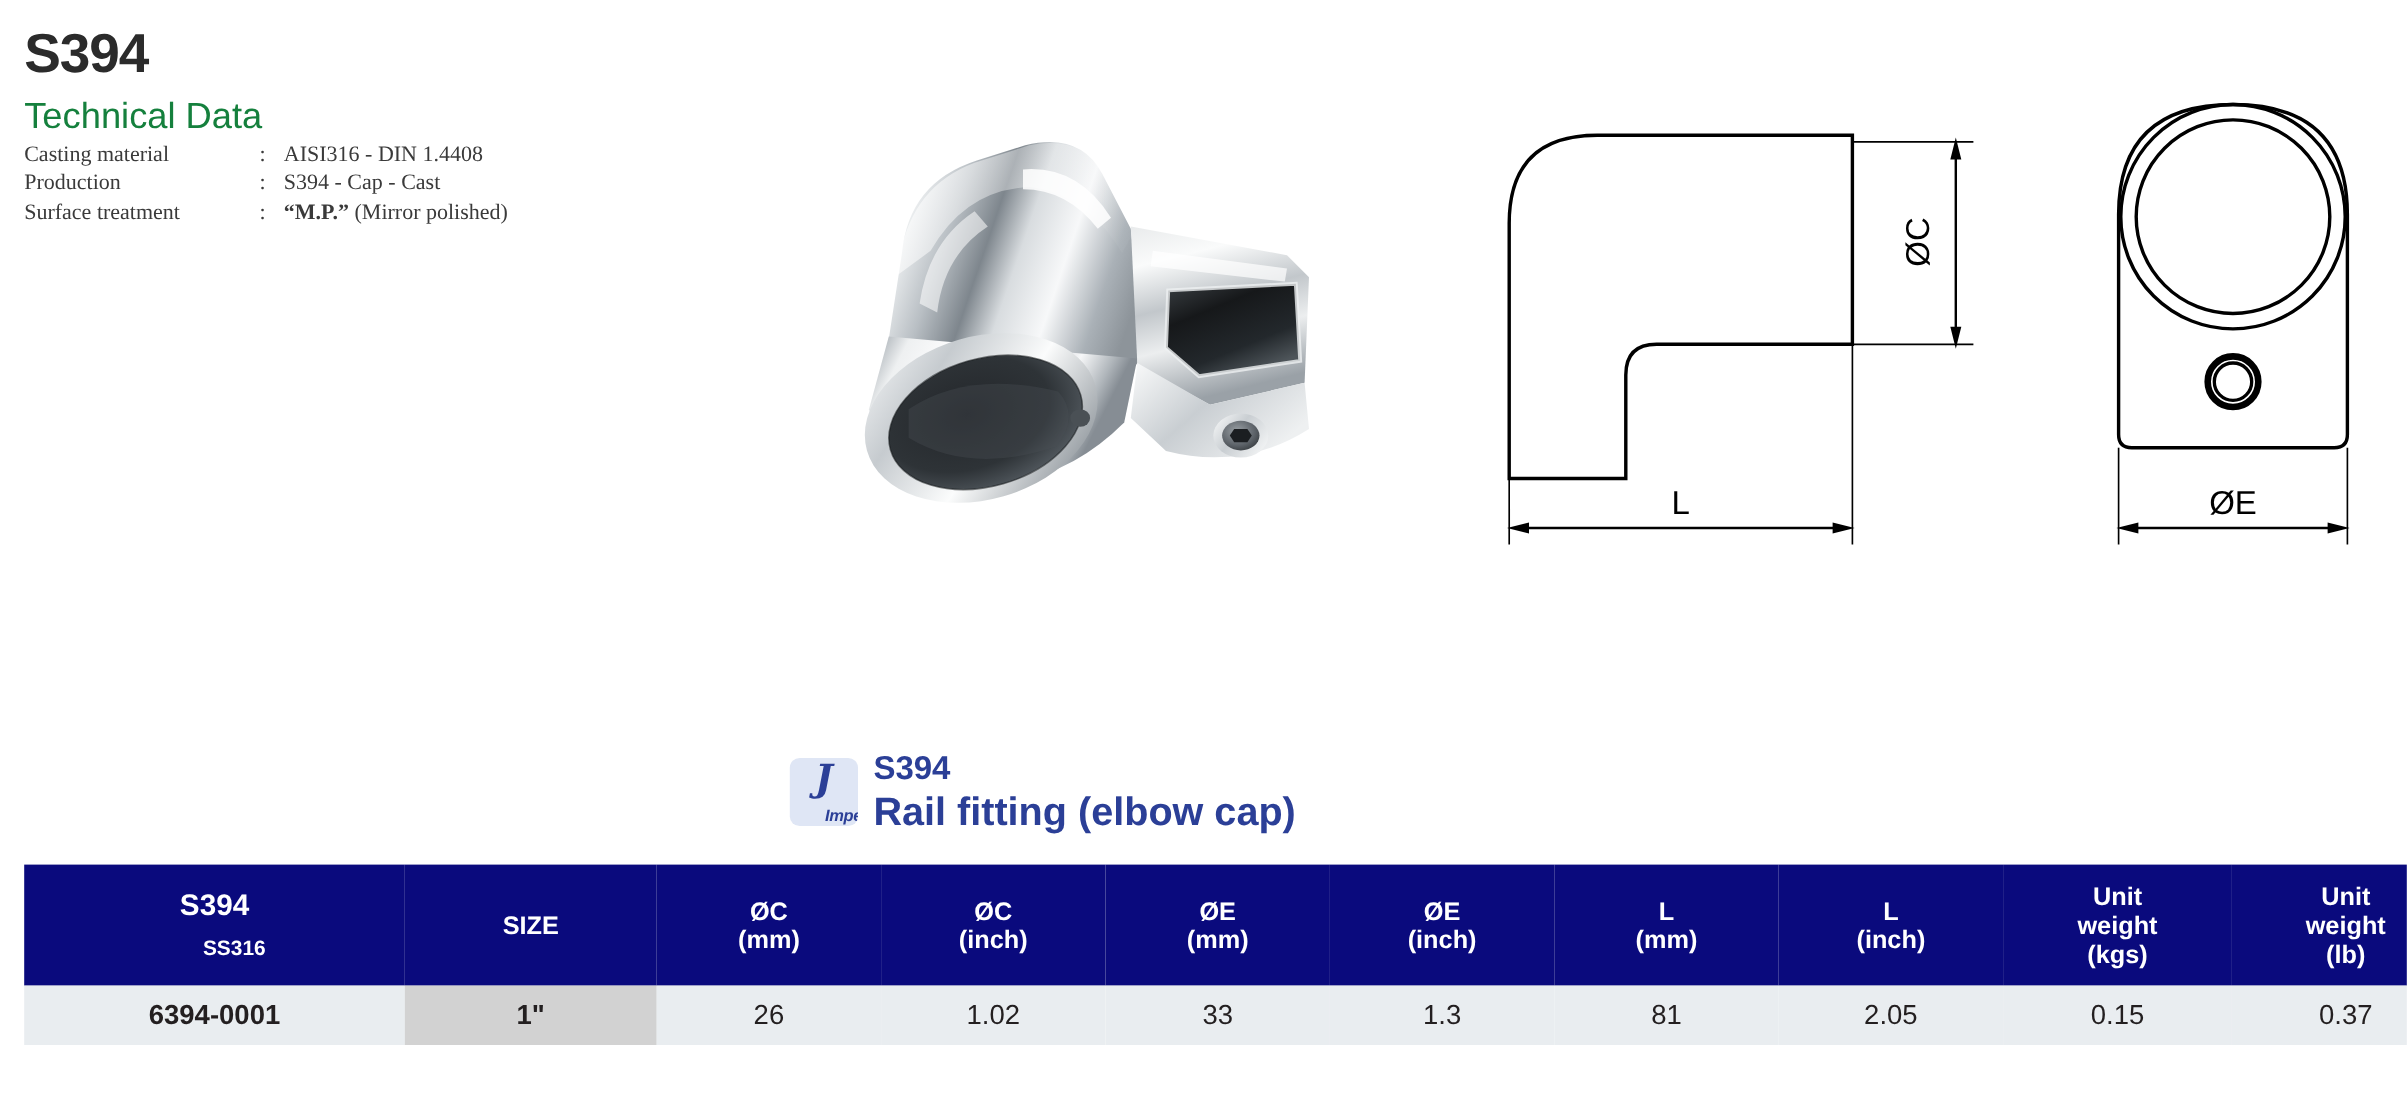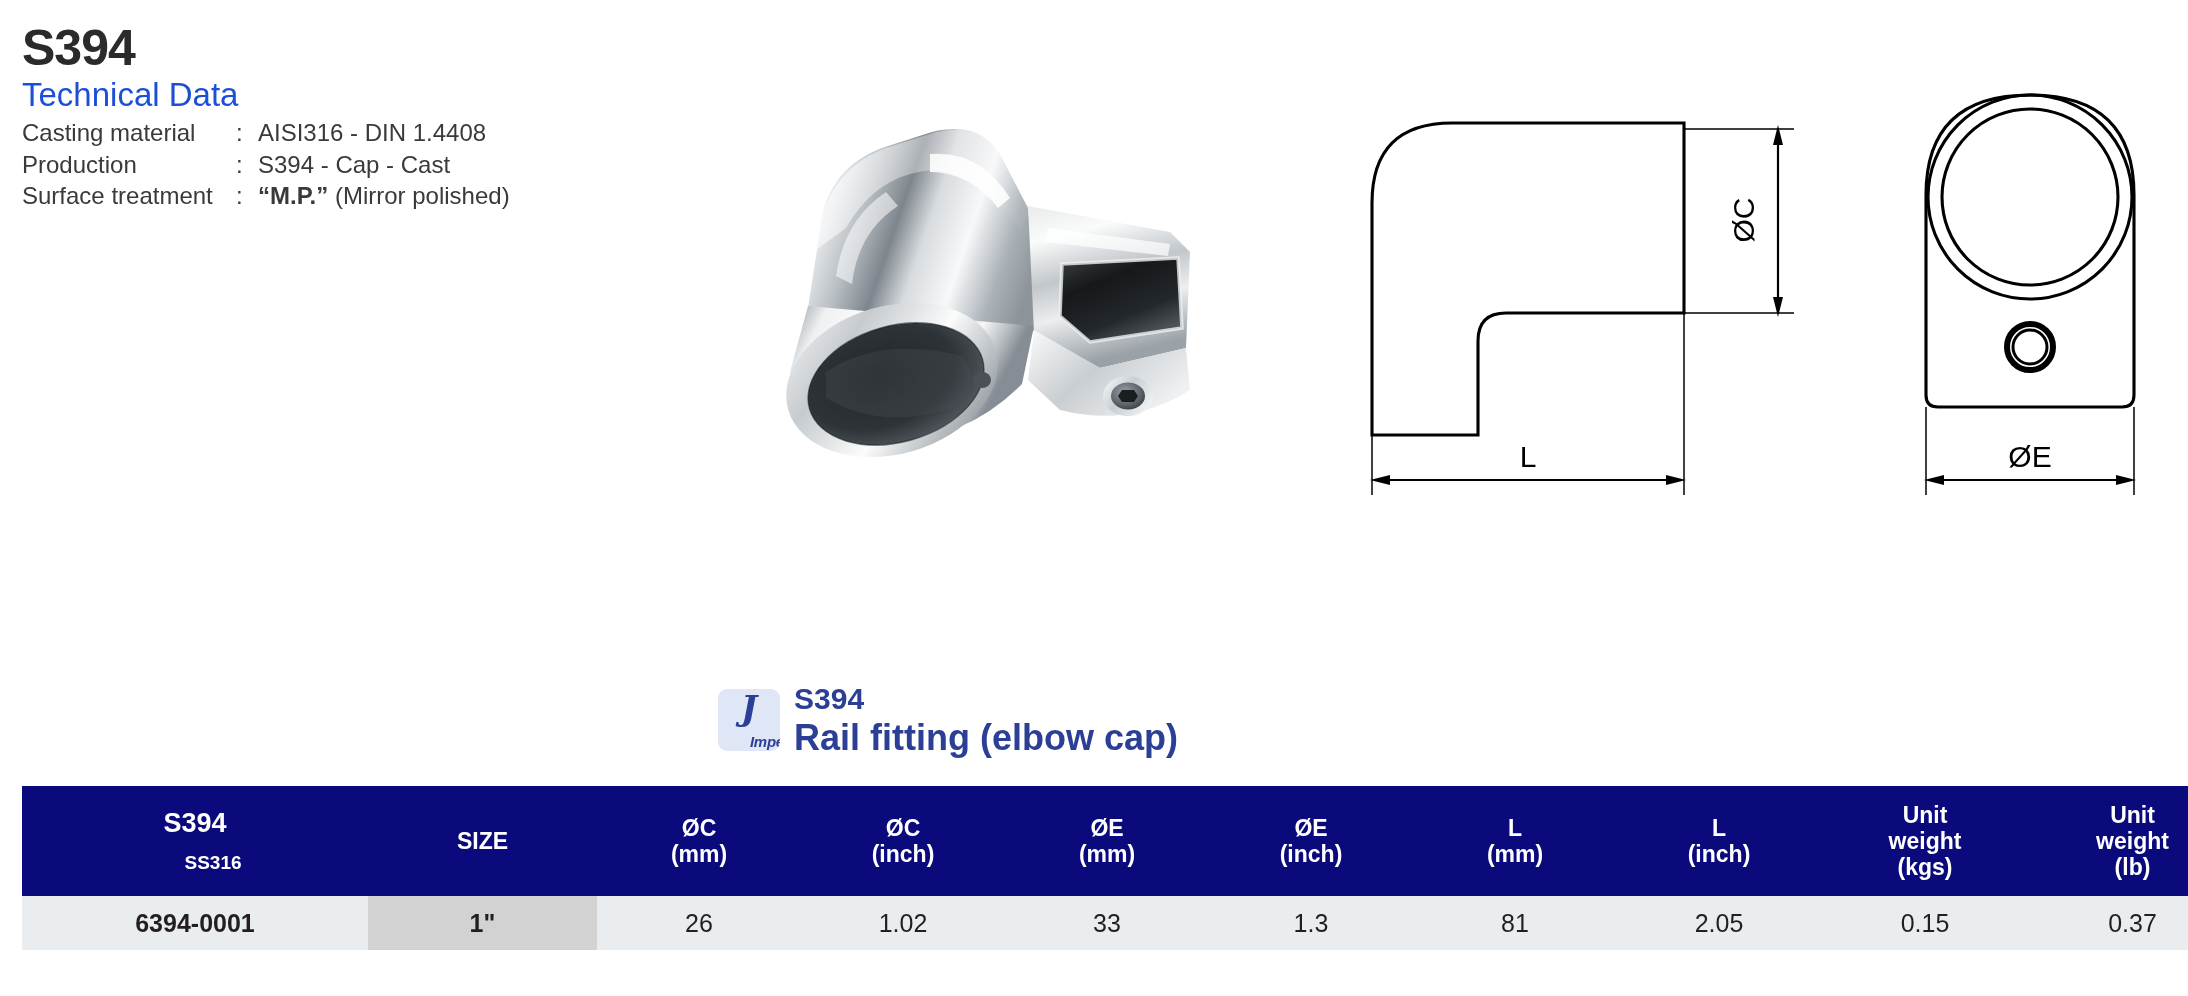--- a/index.html
+++ b/index.html
@@ -28,30 +28,31 @@
     font-weight: bold;
     letter-spacing: -1px;
     line-height: 1.06;
     color: #2b2b2b;
     margin: 0;
   }
   #tech-heading {
     font-size: 33px;
     font-weight: normal;
     line-height: 1.12;
-    color: #1d4ed8;
-    margin: 2px 0 3px 0;
+    color: #15803d;
+    margin: 12px 0 3px 0;
   }
   .spec-row {
     display: flex;
     align-items: flex-start;
-    font-size: 24px;
+    font-size: 20px;
     line-height: 1.32;
     color: #3a3a3a;
     white-space: nowrap;
+    font-family: Liberation Serif, serif;
   }
   .spec-label { width: 214px; flex: 0 0 214px; }
   .spec-colon { width: 22px; flex: 0 0 22px; }
   .spec-value { flex: 1 1 auto; }
   .spec-value b { font-weight: bold; }
 
   
   #product-photo {
     position: absolute;
     left: 630px;

